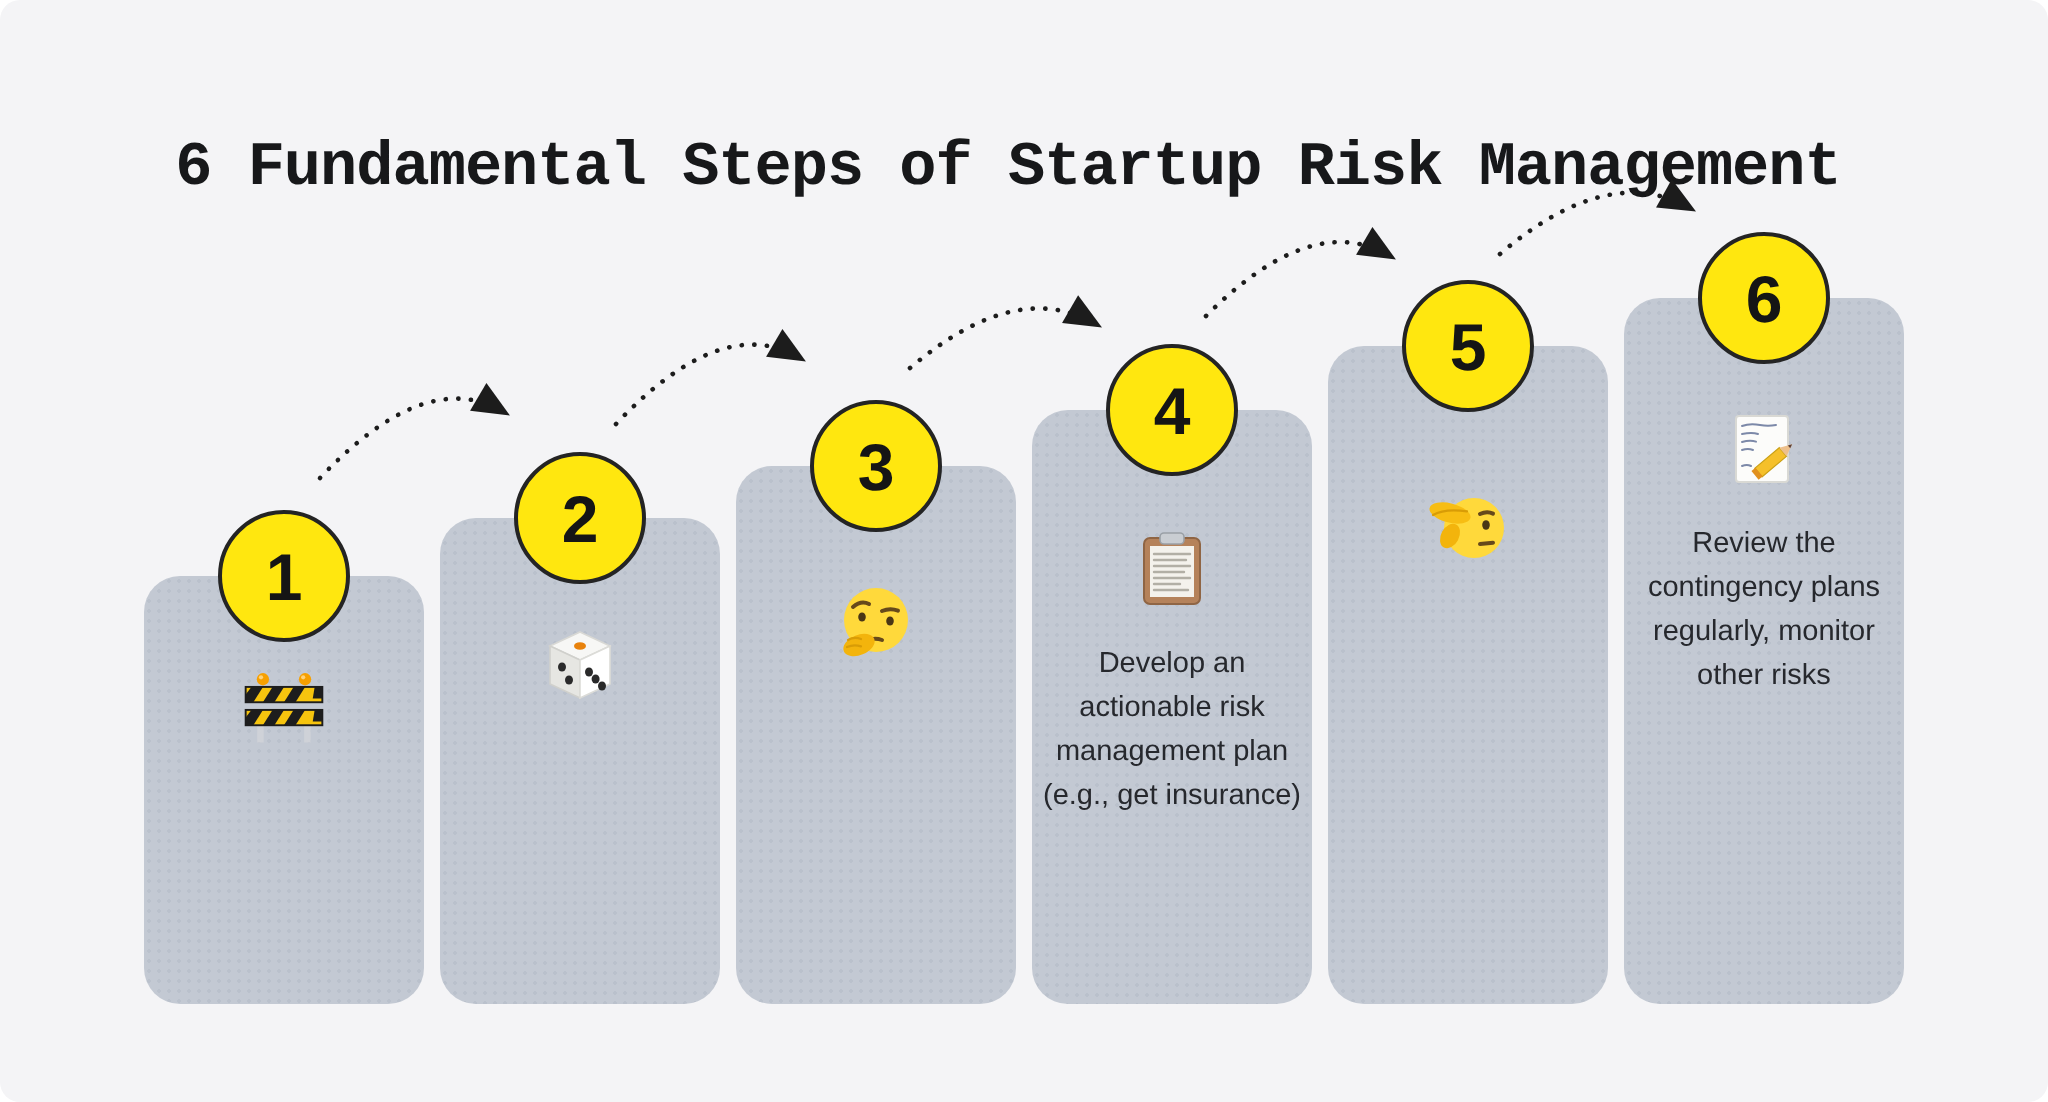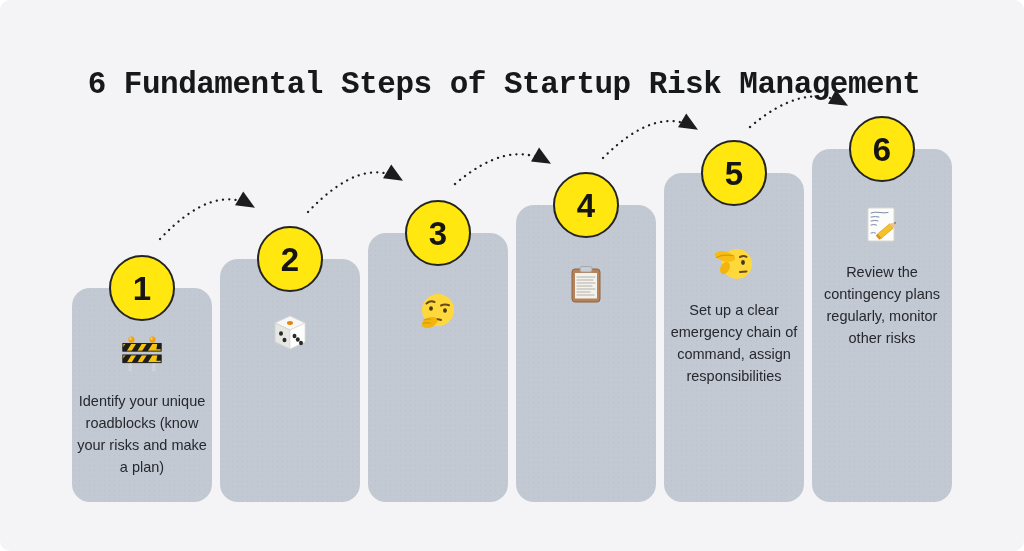--- a/index.html
+++ b/index.html
@@ -86,21 +86,20 @@
           <path d="M29 9 h6 l-5 8 h-6 Z" fill="#1d1d1d"></path>
           <path d="M40 9 h4 v6 h-5 Z" fill="#1d1d1d"></path>
           <rect x="4" y="21" width="40" height="8" fill="#f6c40e" stroke="#1d1d1d" stroke-width="1"></rect>
           <path d="M7 21 h6 l-5 8 h-4 v-4 Z" fill="#1d1d1d"></path>
           <path d="M18 21 h6 l-5 8 h-6 Z" fill="#1d1d1d"></path>
           <path d="M29 21 h6 l-5 8 h-6 Z" fill="#1d1d1d"></path>
           <path d="M40 21 h4 v6 h-5 Z" fill="#1d1d1d"></path>
         </g>
       </svg>
     </div>
-    <div class="desc">Identify your unique roadblocks (know your risks and make a plan)</div>
   </div>
 
   <div class="card card-2">
     <div class="badge">
       <span>2</span>
     </div>
     <div class="icon-box">
       <svg width="40" height="40" viewBox="0 0 40 40">
         <path d="M20 3 L35 10 L20 17 L5 10 Z" fill="#f7f7f5" stroke="#d8d8d4" stroke-width="0.8"></path>
         <path d="M5 10 L20 17 L20 36 L5 29 Z" fill="#e6e6e2" stroke="#d0d0cc" stroke-width="0.8"></path>
@@ -146,38 +145,38 @@
           <path d="M11 12 h18"></path>
             <path d="M11 15 h16"></path>
             <path d="M11 18 h18"></path>
           <path d="M11 21 h15"></path>
             <path d="M11 24 h18"></path>
             <path d="M11 27 h13"></path>
             <path d="M11 30 h17"></path>
         </g>
       </svg>
     </div>
+    <div class="desc">Develop an actionable risk management plan (e.g., get insurance)</div>
   </div>
 
   <div class="card card-5">
     <div class="badge">
       <span>5</span>
     </div>
     <div class="icon-box">
       <svg width="44" height="40" viewBox="0 0 44 40">
         <circle cx="25" cy="21" r="15" fill="#ffd93b"></circle>
         <path d="M28 14 Q31.5 12.3 34.5 13.8" stroke="#66491b" stroke-width="2" fill="none" stroke-linecap="round"></path>
         <ellipse cx="31" cy="19.5" rx="1.9" ry="2.4" fill="#4a3615"></ellipse>
         <path d="M28 29 L34.5 28.4" stroke="#66491b" stroke-width="2" fill="none" stroke-linecap="round"></path>
         <ellipse cx="13" cy="25" rx="4.5" ry="6.5" fill="#f3b40c" transform="rotate(28 13 25)"></ellipse>
         <ellipse cx="13" cy="13.5" rx="10.5" ry="4.8" fill="#f7bd13" transform="rotate(14 13 13.5)"></ellipse>
         <path d="M4.5 14.5 q6 -3.5 17 -1.8" stroke="#d89c06" stroke-width="1.1" fill="none" stroke-linecap="round"></path>
       </svg>
     </div>
-    <div class="desc">Set up a clear emergency chain of command, assign responsibilities</div>
   </div>
 
   <div class="card card-6">
     <div class="badge">
       <span>6</span>
     </div>
     <div class="icon-box">
       <svg width="40" height="40" viewBox="0 0 40 40">
         <rect x="6" y="3" width="26" height="33" rx="1.5" fill="#fcfcfa" stroke="#d9d9d4" stroke-width="1"></rect>
         <g stroke="#7c89a8" stroke-width="1" fill="none" stroke-linecap="round">

